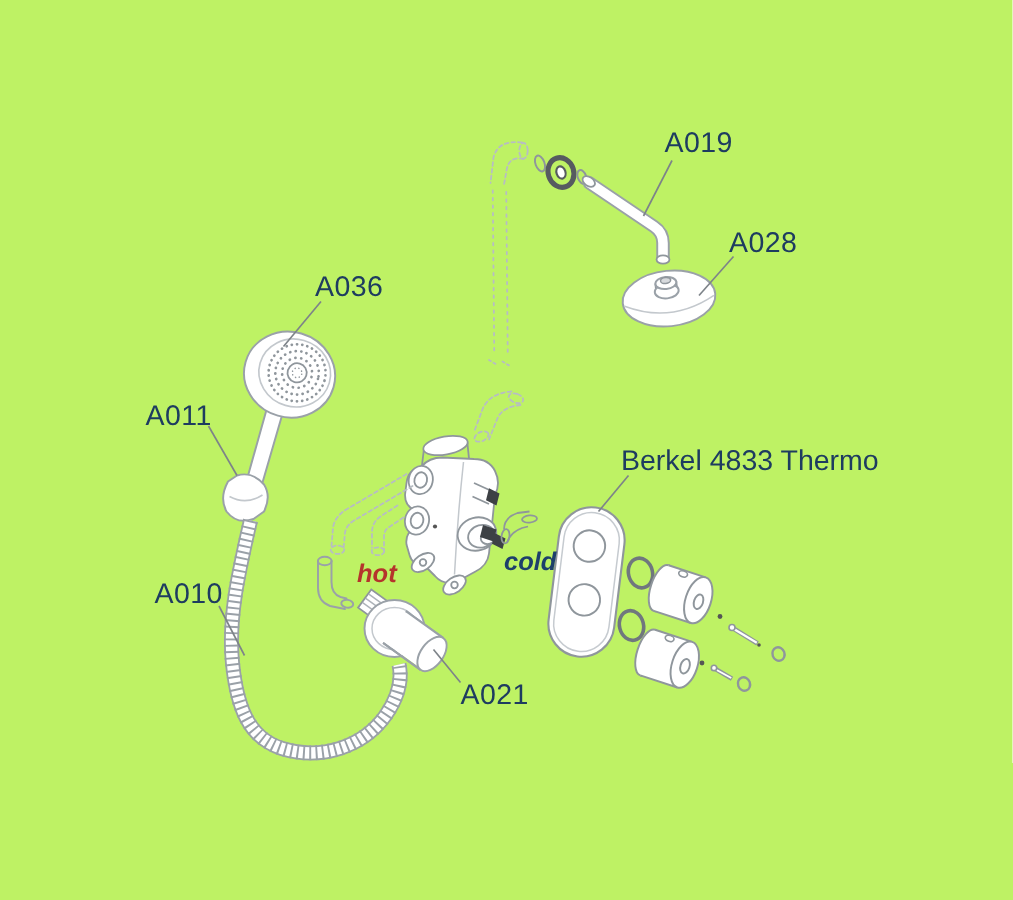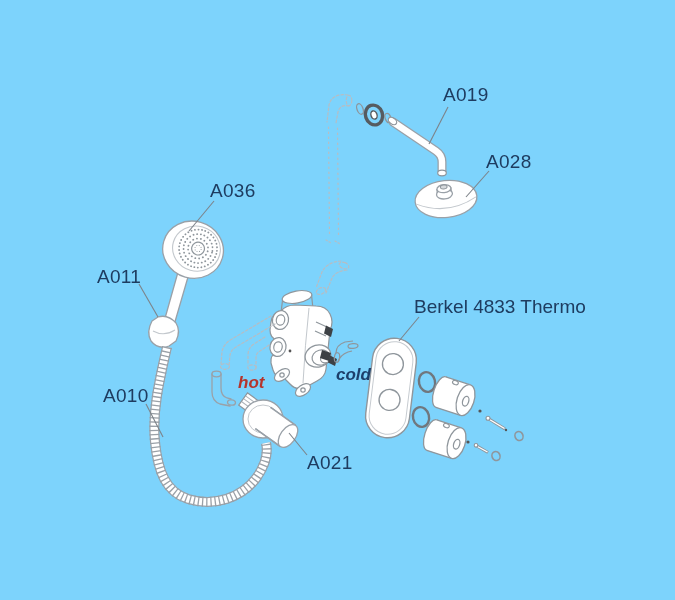--- a/index.html
+++ b/index.html
@@ -1,17 +1,17 @@
 <!DOCTYPE html>
 <html><head>
 <meta charset="utf-8">
 <style>
   html,body{margin:0;padding:0;background:#ffffff;}
   .stage{
-    position:relative;width:675px;height:600px;background:#7dd3fc;overflow:hidden;
+    position:relative;width:675px;height:600px;background:#bef264;overflow:hidden;
     font-family:"Liberation Sans",sans-serif;
   }
   .stage svg{display:block;}
   text{font-family:"Liberation Sans",sans-serif;}
   .lbl{font-size:19px;letter-spacing:.3px;}
   .model{font-size:19px;}
   .tag{font-size:17px;font-style:italic;font-weight:bold;}
 </style>
 </head>
 <body>

